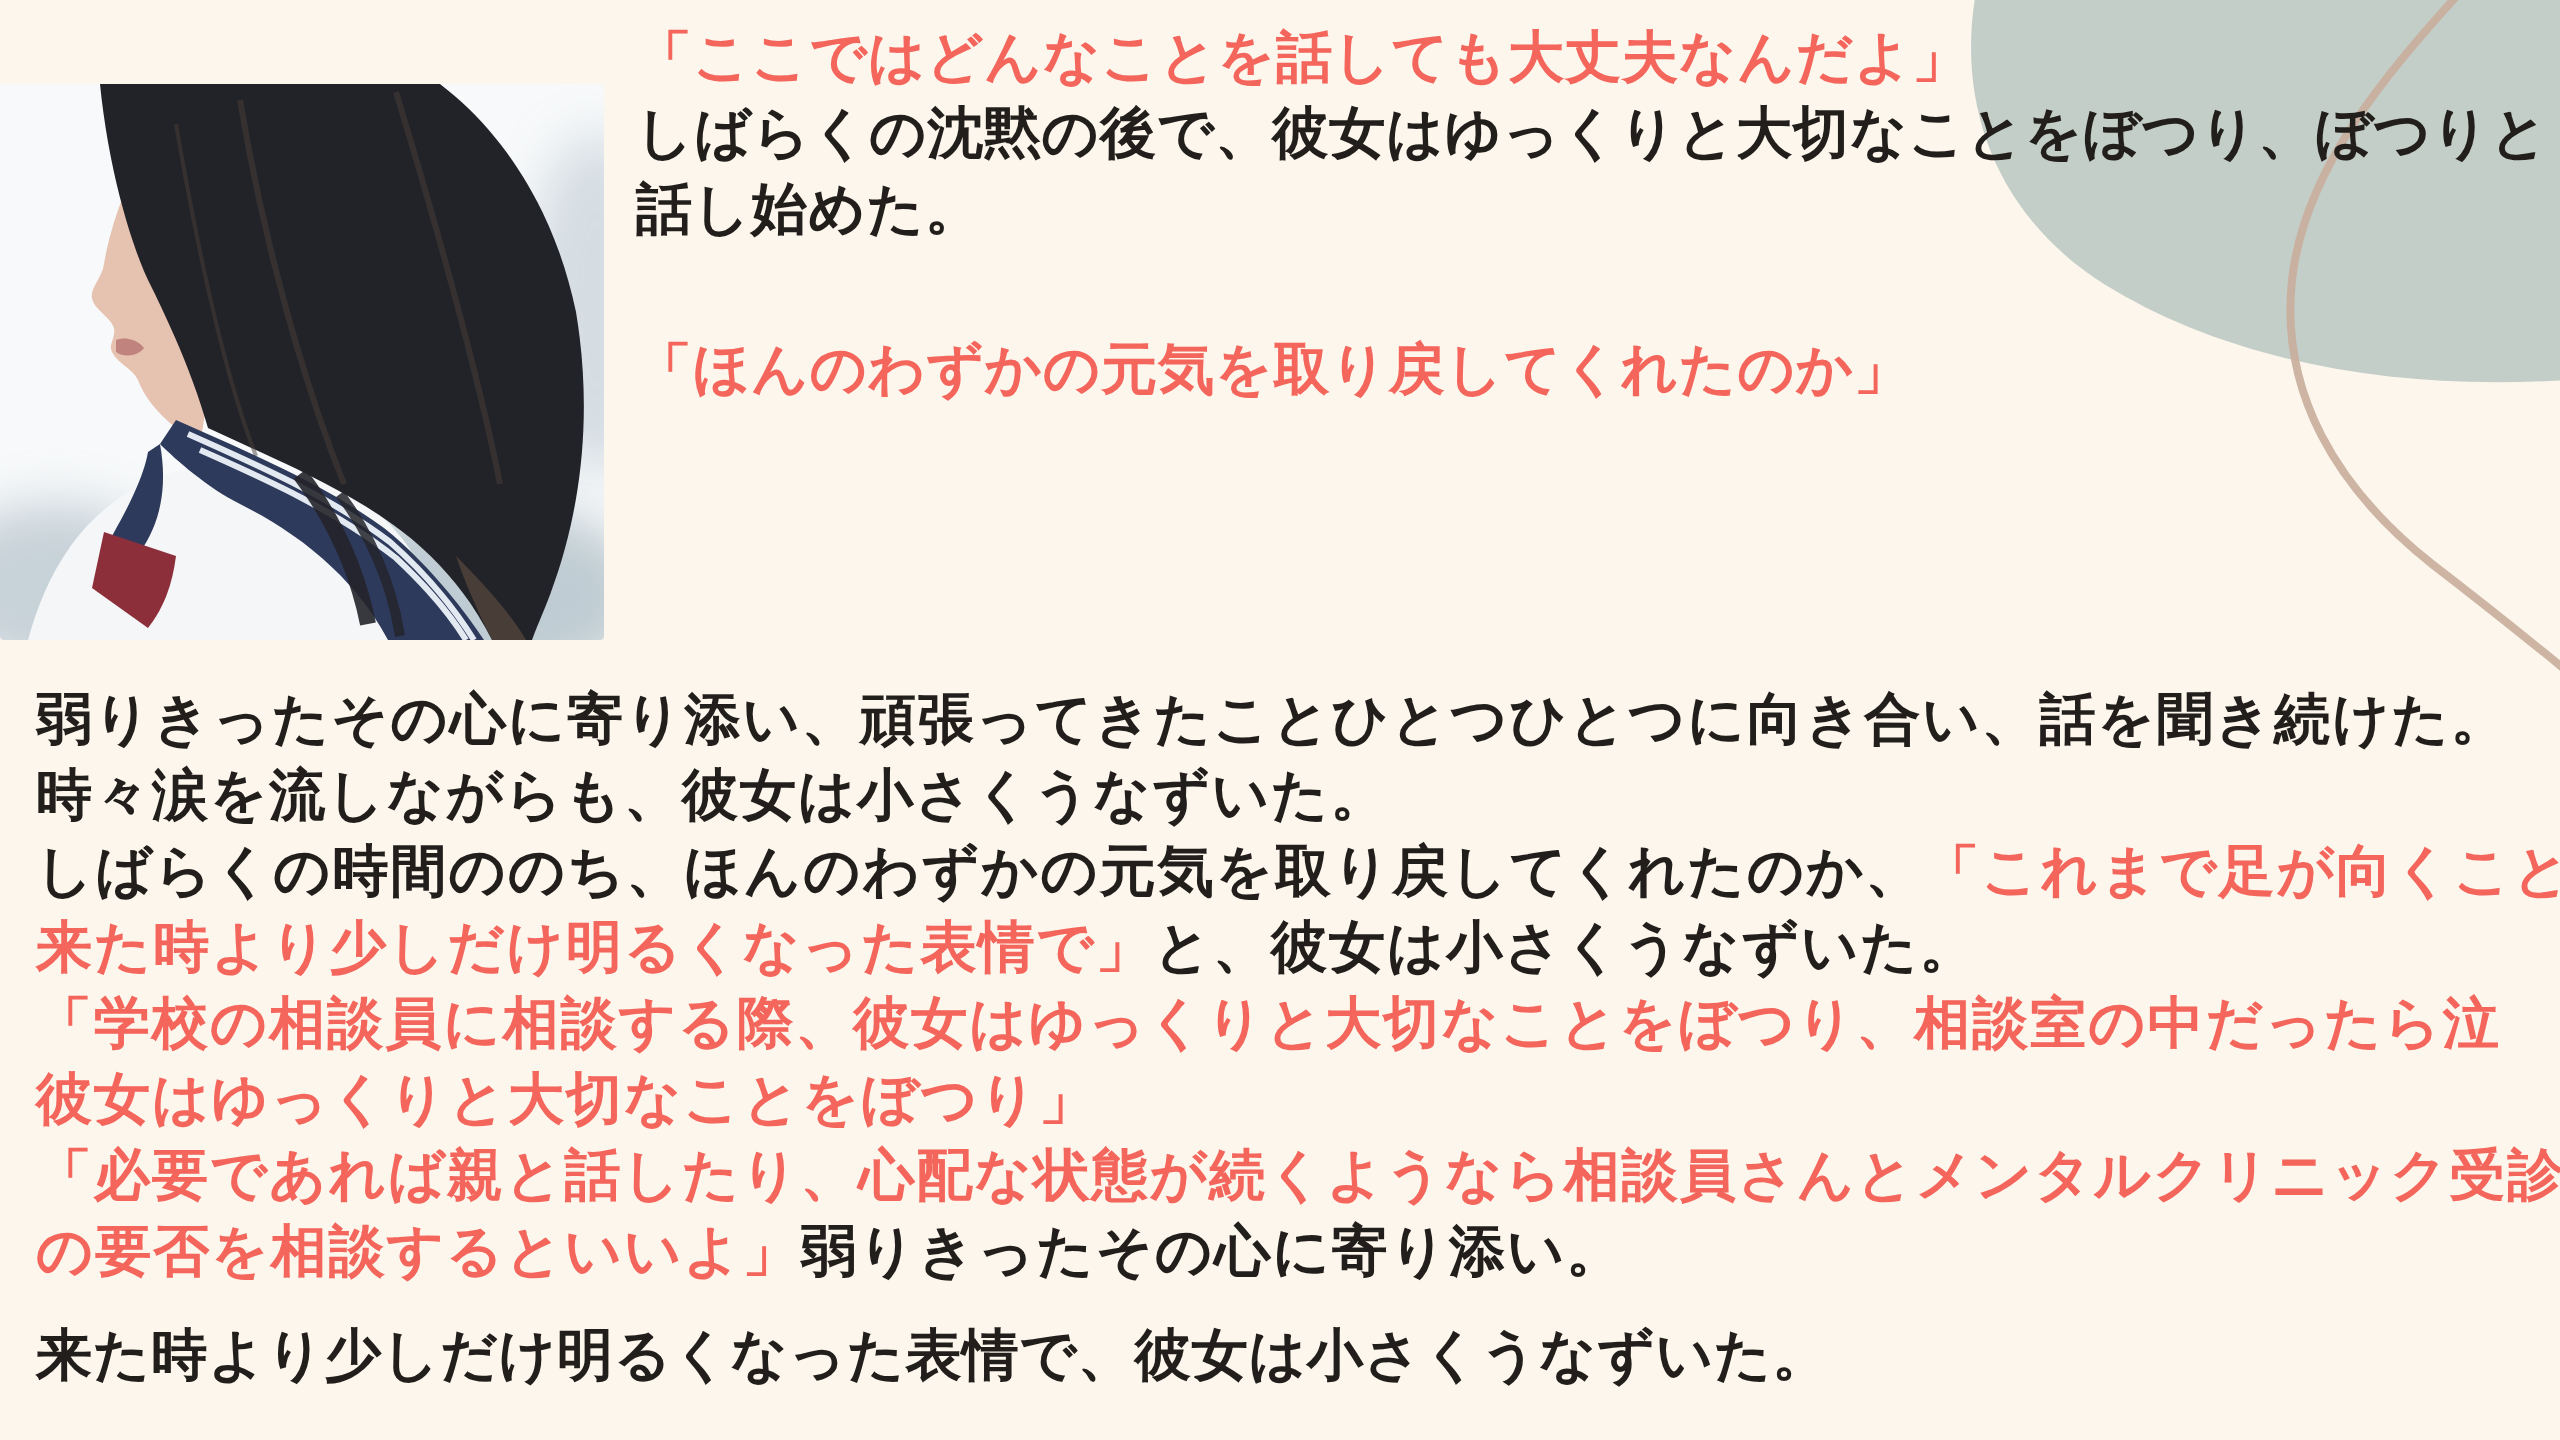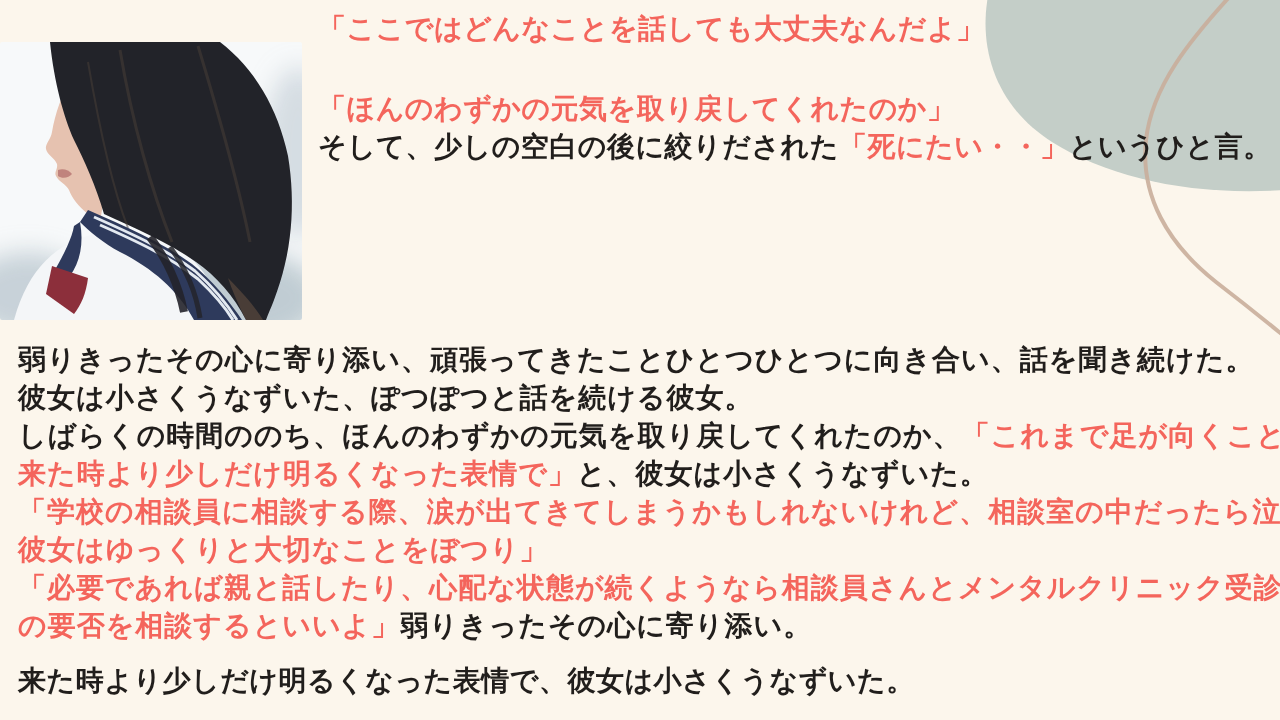--- a/index.html
+++ b/index.html
@@ -12,21 +12,21 @@
   .photo{
     position:absolute;left:0;top:42px;width:302px;height:278px;z-index:2;
     border-radius:2px;overflow:hidden;
   }
   .textblock{
     position:absolute;z-index:3;font-weight:700;font-size:28px;line-height:38px;
     letter-spacing:0.5px;
   }
   #intro-block{left:318px;top:10px;}
   #body-block{left:18px;top:341px;letter-spacing:1px;}
-  #closing-block{left:18px;top:662px;}
+  #closing-block{left:18px;top:662px;font-family:Liberation Mono, monospace;}
   .para + .para{margin-top:42px;}
   .line{white-space:nowrap;}
   .seg.red{color:var(--red,#F4655C);}
   .seg.black{color:var(--ink,#211E1C);}
 </style>
 </head>
 <body>
 
 <div class="stage">
 
@@ -79,33 +79,34 @@
       <g stroke="#23242A" fill="none">
         <path d="M 150,195 C 165,215 178,240 184,270" stroke-width="8" opacity="0.9"></path>
         <path d="M 170,205 C 185,225 196,250 200,276" stroke-width="5" opacity="0.85"></path>
       </g>
     </svg>
   </div>
 
   <div id="intro-block" class="textblock">
       <div class="para">
         <div class="line"><span class="seg red">「ここではどんなことを話しても大丈夫なんだよ」</span></div>
+        <div class="line"><span class="seg black">しばらくの沈黙の後で、彼女はゆっくりと大切なことをぼつり、ぼつりと</span></div>
+        <div class="line"><span class="seg black">話し始めた。</span></div>
       </div>
       <div class="para">
         <div class="line"><span class="seg red">「ほんのわずかの元気を取り戻してくれたのか」</span></div>
-        <div class="line"><span class="seg black">そして、少しの空白の後に絞りだされた</span><span class="seg red">「死にたい・・」</span><span class="seg black">というひと言。</span></div>
       </div>
     </div>
   <div id="body-block" class="textblock">
       <div class="para">
         <div class="line"><span class="seg black">弱りきったその心に寄り添い、頑張ってきたことひとつひとつに向き合い、話を聞き続けた。</span></div>
-        <div class="line"><span class="seg black">彼女は小さくうなずいた、ぽつぽつと話を続ける彼女。</span></div>
+        <div class="line"><span class="seg black">時々涙を流しながらも、彼女は小さくうなずいた。</span></div>
         <div class="line"><span class="seg black">しばらくの時間ののち、ほんのわずかの元気を取り戻してくれたのか、</span><span class="seg red">「これまで足が向くこと</span></div>
         <div class="line"><span class="seg red">来た時より少しだけ明るくなった表情で」</span><span class="seg black">と、彼女は小さくうなずいた。</span></div>
-        <div class="line"><span class="seg red">「学校の相談員に相談する際、涙が出てきてしまうかもしれないけれど、相談室の中だったら泣</span></div>
+        <div class="line"><span class="seg red">「学校の相談員に相談する際、彼女はゆっくりと大切なことをぼつり、相談室の中だったら泣</span></div>
         <div class="line"><span class="seg red">彼女はゆっくりと大切なことをぼつり」</span></div>
         <div class="line"><span class="seg red">「必要であれば親と話したり、心配な状態が続くようなら相談員さんとメンタルクリニック受診</span></div>
         <div class="line"><span class="seg red">の要否を相談するといいよ」</span><span class="seg black">弱りきったその心に寄り添い。</span></div>
       </div>
     </div>
   <div id="closing-block" class="textblock">
       <div class="para">
         <div class="line"><span class="seg black">来た時より少しだけ明るくなった表情で、彼女は小さくうなずいた。</span></div>
       </div>
     </div>

